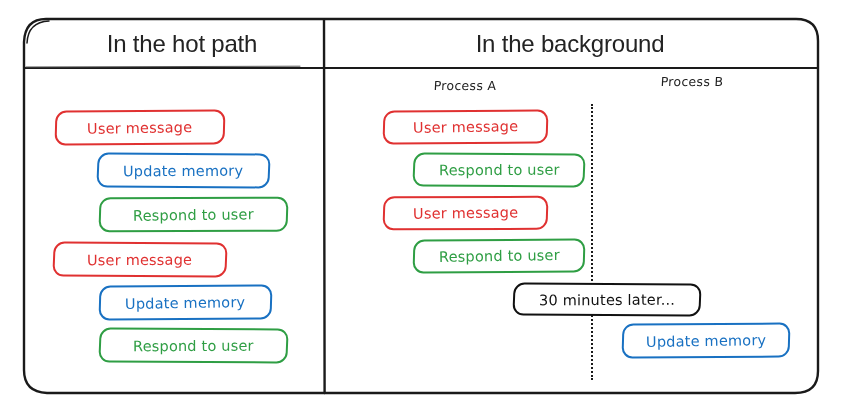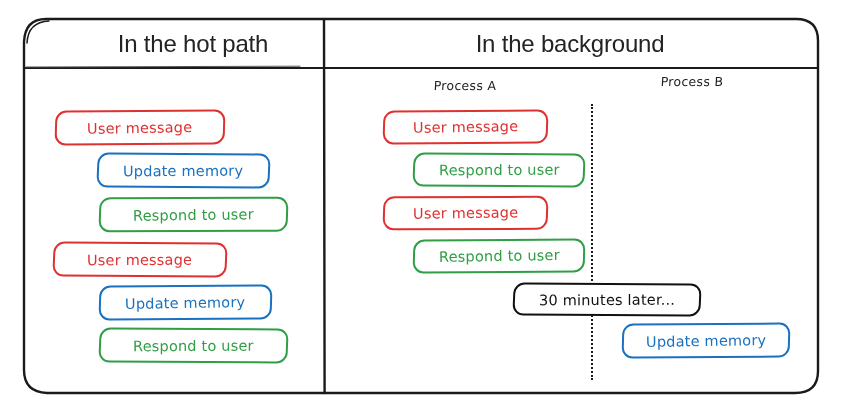--- a/index.html
+++ b/index.html
@@ -37,21 +37,21 @@
     position: absolute;
     text-align: center;
     font-family: "Liberation Sans", sans-serif;
     font-size: 24px;
     font-weight: 400;
     color: #232323;
     letter-spacing: -0.2px;
     white-space: nowrap;
   }
   #title-hot-path {
-    left: 21px;
+    left: 10px;
     top: 30px;
     width: 344px;
   }
   #title-background {
     left: 325px;
     top: 30px;
     width: 490px;
   }
 
   

